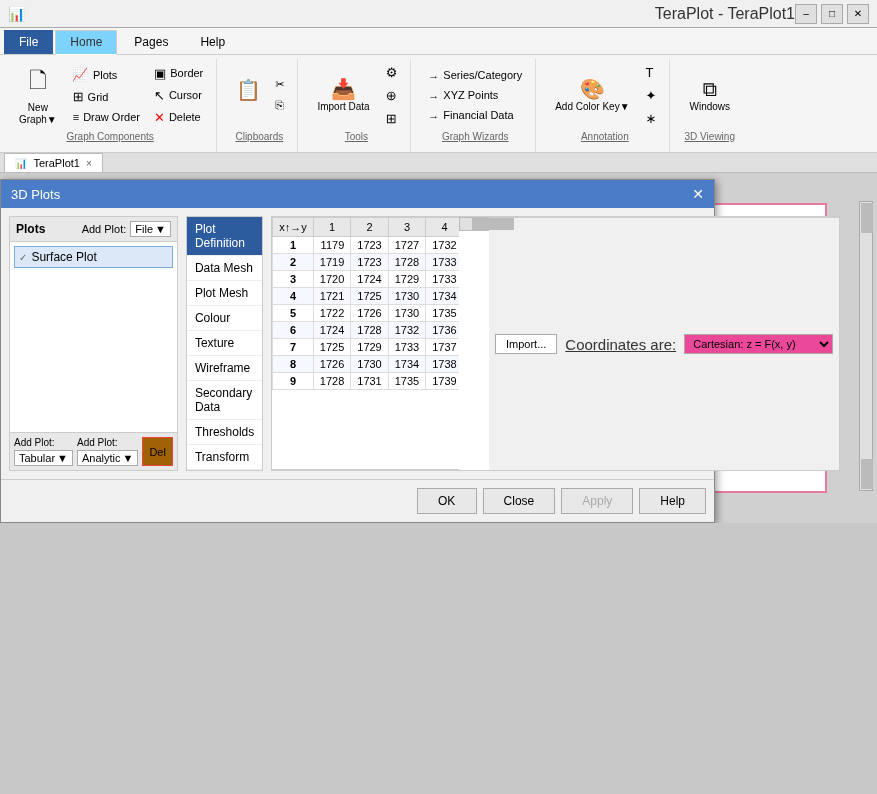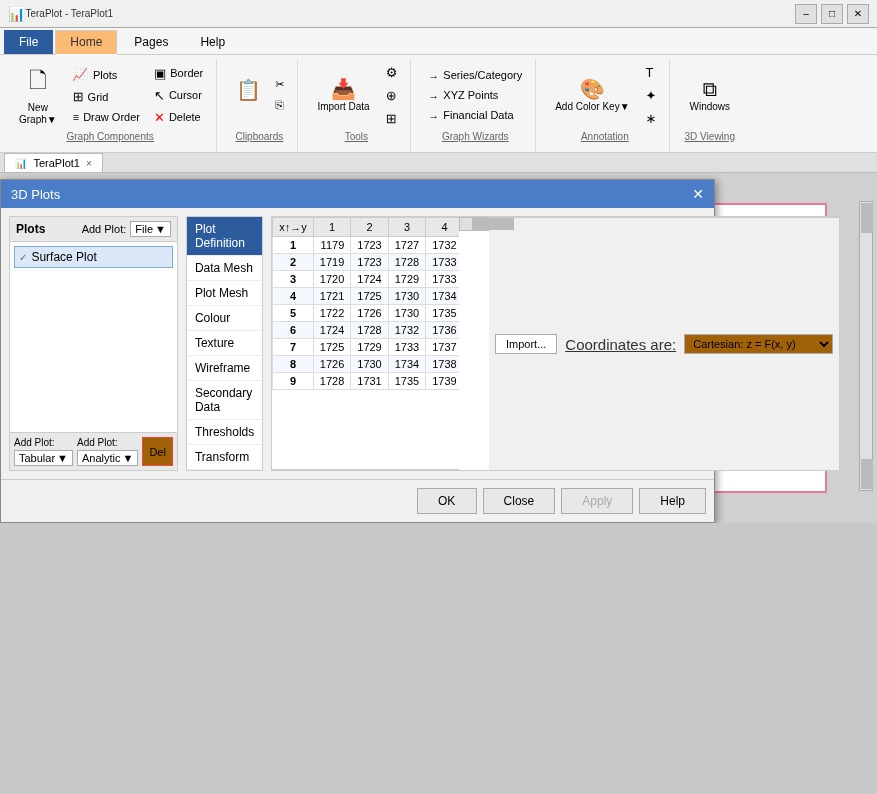--- a/index.html
+++ b/index.html
@@ -8,21 +8,21 @@
     
     .title-bar {
       background: #f0f0f0;
       height: 28px;
       display: flex;
       align-items: center;
       justify-content: space-between;
       padding: 0 8px;
       border-bottom: 1px solid #aaa;
     }
-    .title-bar-title { font-size: 10px; color: #333; flex: 1; text-align: left; }
+    .title-bar-title { font-size: 16px; color: #333; flex: 1; text-align: right; }
     .title-bar-controls { display: flex; gap: 4px; }
     .title-bar-btn {
       width: 22px; height: 20px;
       border: 1px solid #aaa;
       background: #e0e0e0;
       font-size: 10px;
       cursor: pointer;
       display: flex; align-items: center; justify-content: center;
     }
 
@@ -31,21 +31,21 @@
     .ribbon-tabs { display: flex; padding: 0 4px; border-bottom: 1px solid #ccc; }
     .ribbon-tab {
       padding: 4px 14px;
       font-size: 12px;
       cursor: pointer;
       border: 1px solid transparent;
       margin-right: 2px;
       margin-top: 2px;
     }
     .ribbon-tab.active {
-      background: #fdba74;
+      background: #7dd3fc;
       border-color: #ccc #ccc white #ccc;
       margin-bottom: -1px;
       padding-bottom: 5px;
       color: #333;
     }
     .ribbon-tab.file-tab {
       background: #2c5b9e;
       color: white;
       border-color: #2c5b9e;
     }
@@ -196,21 +196,21 @@
     .data-footer {
       display: flex; align-items: center; gap: 8px; padding: 6px; background: #f0f0f0;
       border-top: 1px solid #ccc;
     }
     .import-btn {
       border: 1px solid #aaa; background: white; padding: 3px 10px;
       font-size: 11px; cursor: pointer;
     }
     .coord-label { font-size: 15px; color: #333; text-decoration: underline; }
     .coord-select {
-      border: 1px solid #aaa; background: #a16207; padding: 2px 20px 2px 4px;
+      border: 1px solid #aaa; background: #ec4899; padding: 2px 20px 2px 4px;
       font-size: 11px;
     }
 
     
     .dialog-footer {
       display: flex; justify-content: flex-end; gap: 6px;
       padding: 8px; border-top: 1px solid #ccc; background: #f0f0f0;
     }
     .dialog-footer-btn {
       border: 1px solid #aaa; background: #e8e8e8; padding: 5px 20px;

